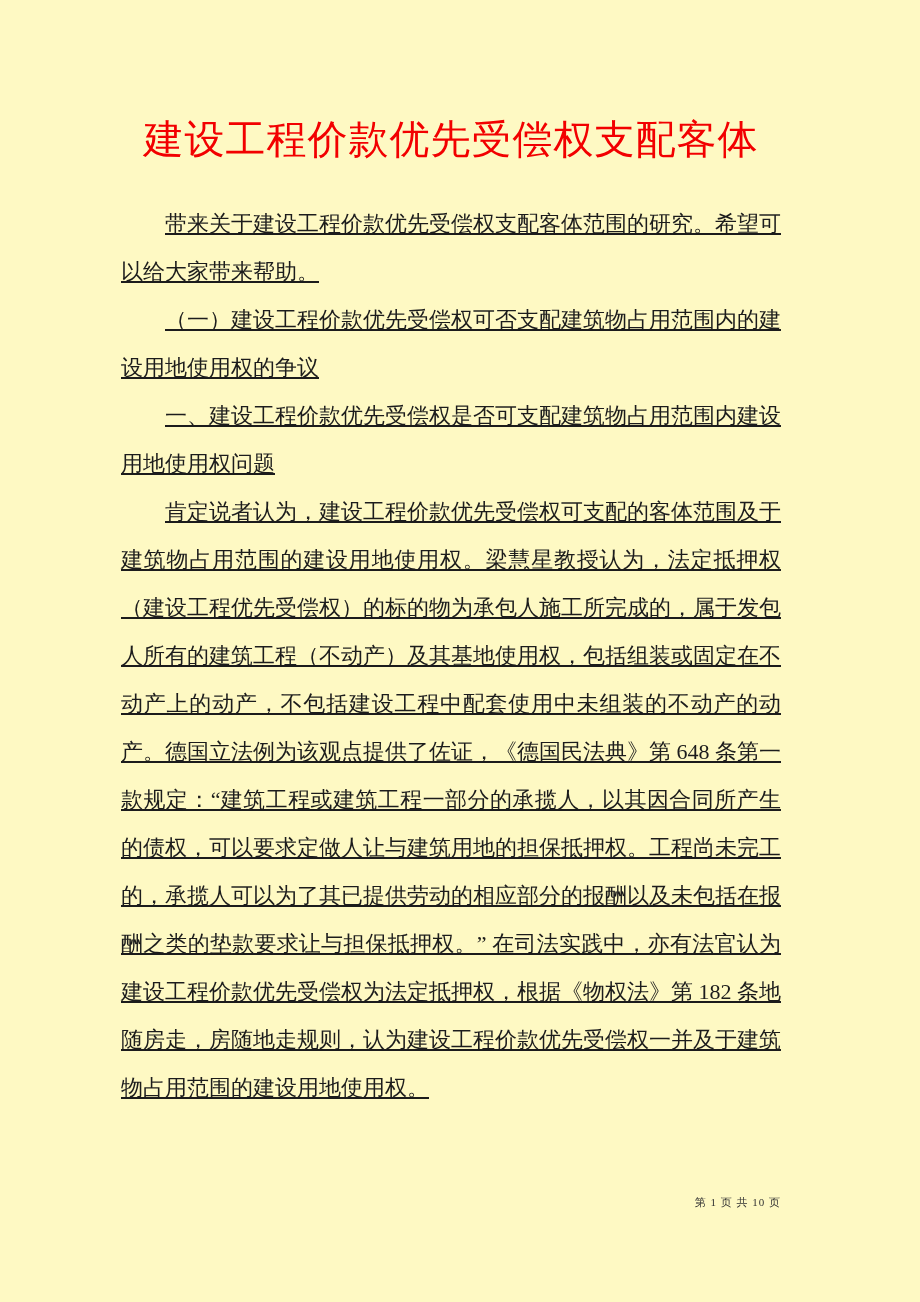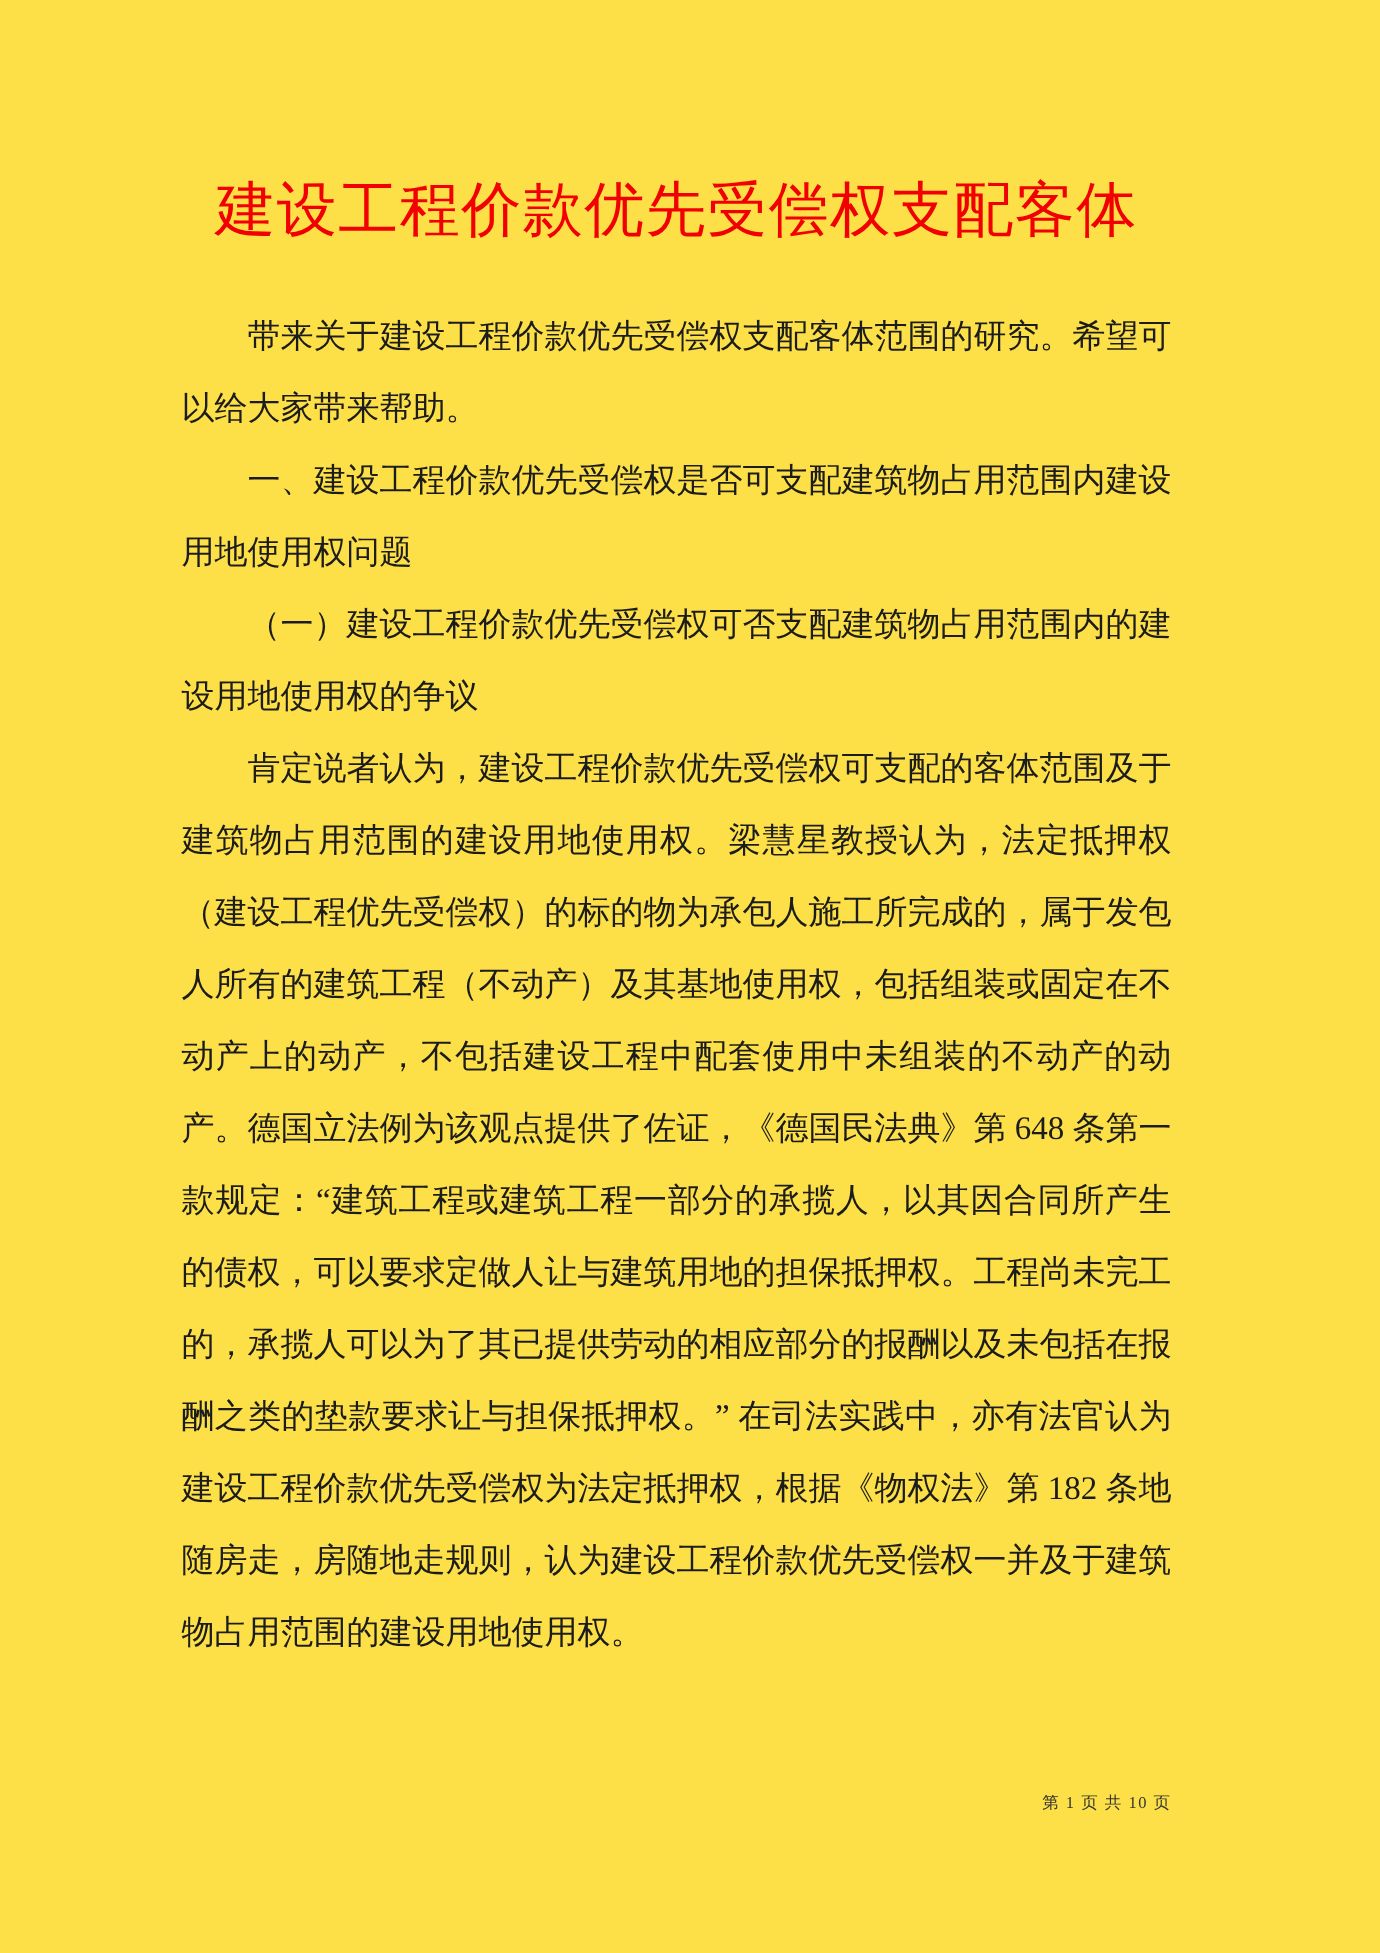--- a/index.html
+++ b/index.html
@@ -11,21 +11,21 @@
     width: 920px;
     height: 1302px;
     position: relative;
     overflow: hidden;
     font-family: "Liberation Serif", "DejaVu Serif", serif;
     color: #1a1a1a;
   }
   .page {
     position: absolute;
     inset: 0;
-    background: #fde047;
+    background: #fef9c3;
   }
   .doc-column {
     position: absolute;
     left: 121px;
     top: 0;
     width: 660px;
   }
   .title {
     margin: 104px 0 0 0;
     font-size: 40px;
@@ -38,20 +38,21 @@
   .title-line {
     display: block;
   }
   .content {
     margin-top: 24px;
     font-size: 22px;
     line-height: 48px;
     text-align: justify;
     text-justify: inter-ideograph;
     color: #1c1c1c;
+    text-decoration: underline;
   }
   .para {
     margin: 0;
     text-indent: 2em;
     word-break: break-all;
   }
   .footer {
     position: absolute;
     top: 1192px;
     right: 139px;
@@ -67,22 +68,22 @@
 <div class="page">
 
   <div class="doc-column">
 
     <h1 class="title">
       <span class="title-line">建设工程价款优先受偿权支配客体</span>
     </h1>
 
     <div class="content">
       <p class="para">带来关于建设工程价款优先受偿权支配客体范围的研究。希望可以给大家带来帮助。</p>
+      <p class="para">（一）建设工程价款优先受偿权可否支配建筑物占用范围内的建设用地使用权的争议</p>
       <p class="para">一、建设工程价款优先受偿权是否可支配建筑物占用范围内建设用地使用权问题</p>
-      <p class="para">（一）建设工程价款优先受偿权可否支配建筑物占用范围内的建设用地使用权的争议</p>
       <p class="para">肯定说者认为，建设工程价款优先受偿权可支配的客体范围及于建筑物占用范围的建设用地使用权。梁慧星教授认为，法定抵押权（建设工程优先受偿权）的标的物为承包人施工所完成的，属于发包人所有的建筑工程（不动产）及其基地使用权，包括组装或固定在不动产上的动产，不包括建设工程中配套使用中未组装的不动产的动产。德国立法例为该观点提供了佐证，《德国民法典》第 648 条第一款规定：“建筑工程或建筑工程一部分的承揽人，以其因合同所产生的债权，可以要求定做人让与建筑用地的担保抵押权。工程尚未完工的，承揽人可以为了其已提供劳动的相应部分的报酬以及未包括在报酬之类的垫款要求让与担保抵押权。” 在司法实践中，亦有法官认为建设工程价款优先受偿权为法定抵押权，根据《物权法》第 182 条地随房走，房随地走规则，认为建设工程价款优先受偿权一并及于建筑物占用范围的建设用地使用权。</p>
     </div>
 
   </div>
 
   <div class="footer">第 1 页 共 10 页</div>
 
 </div>
 
 </body></html>

